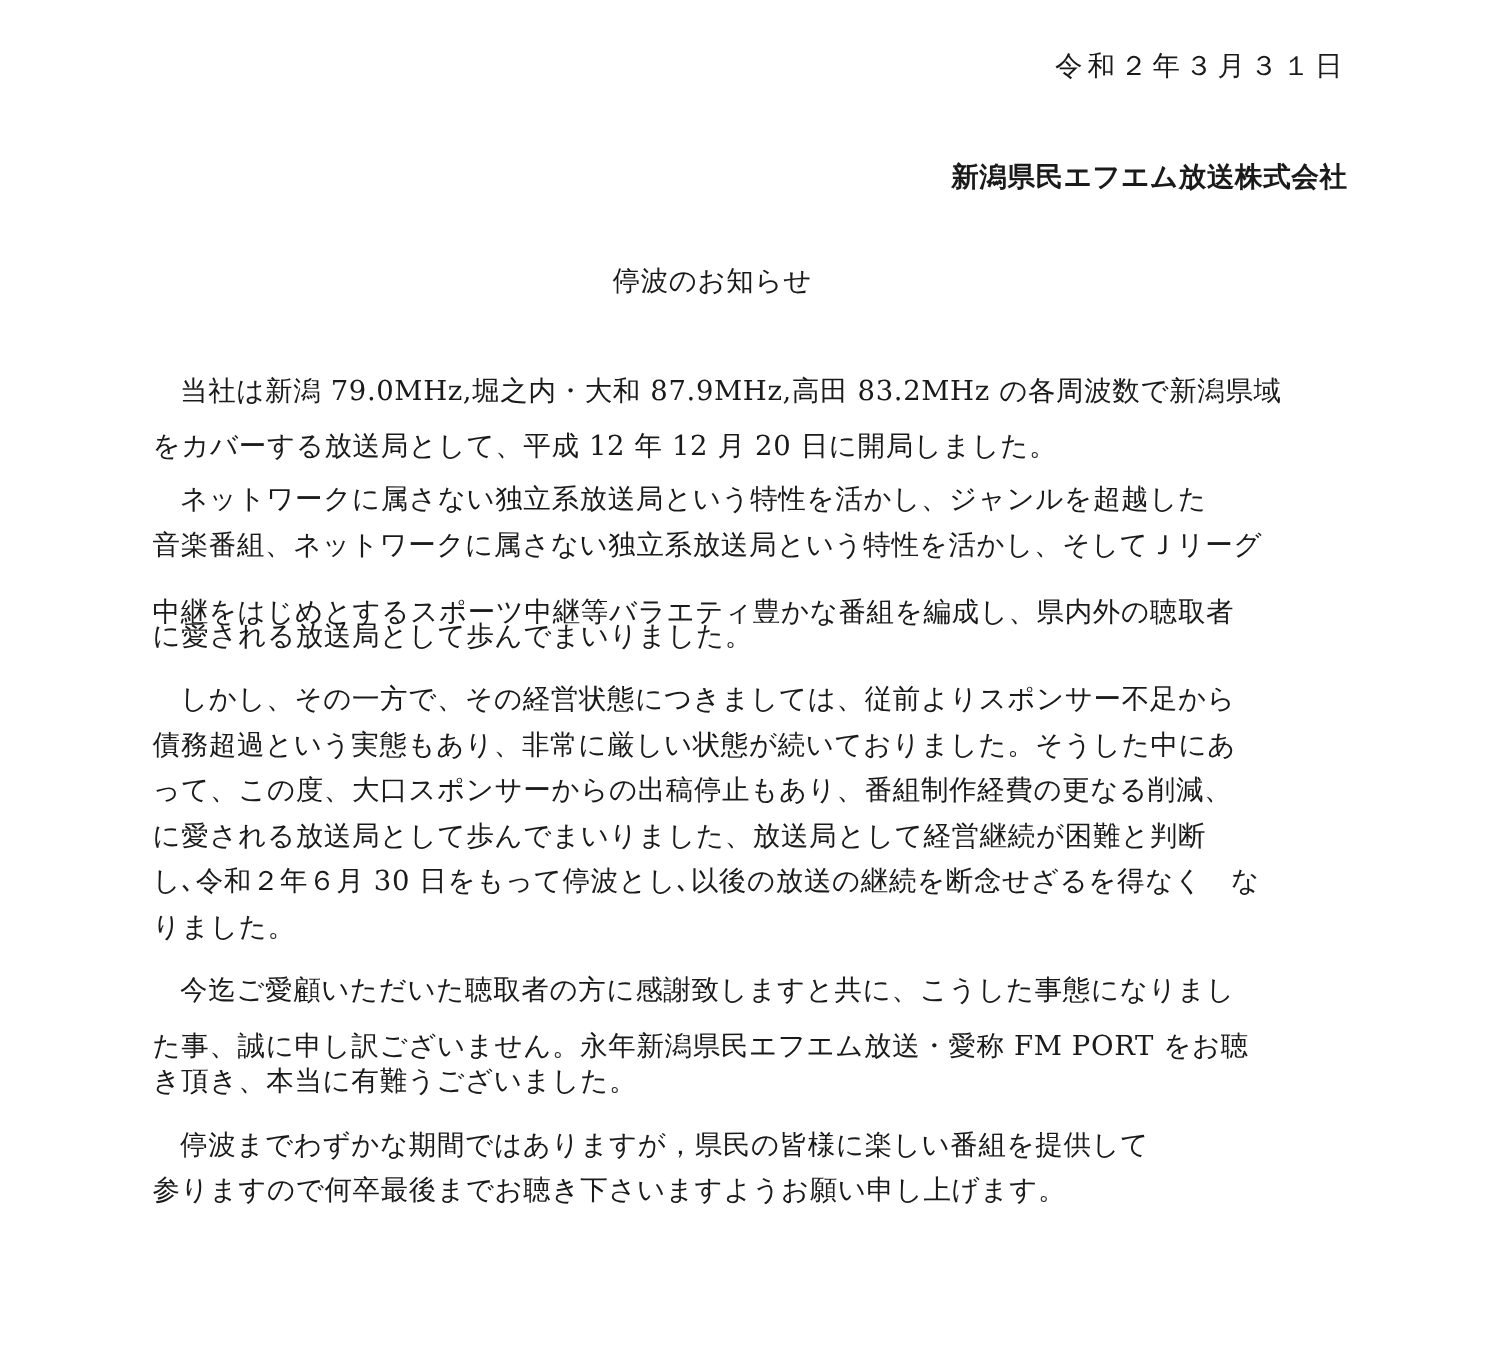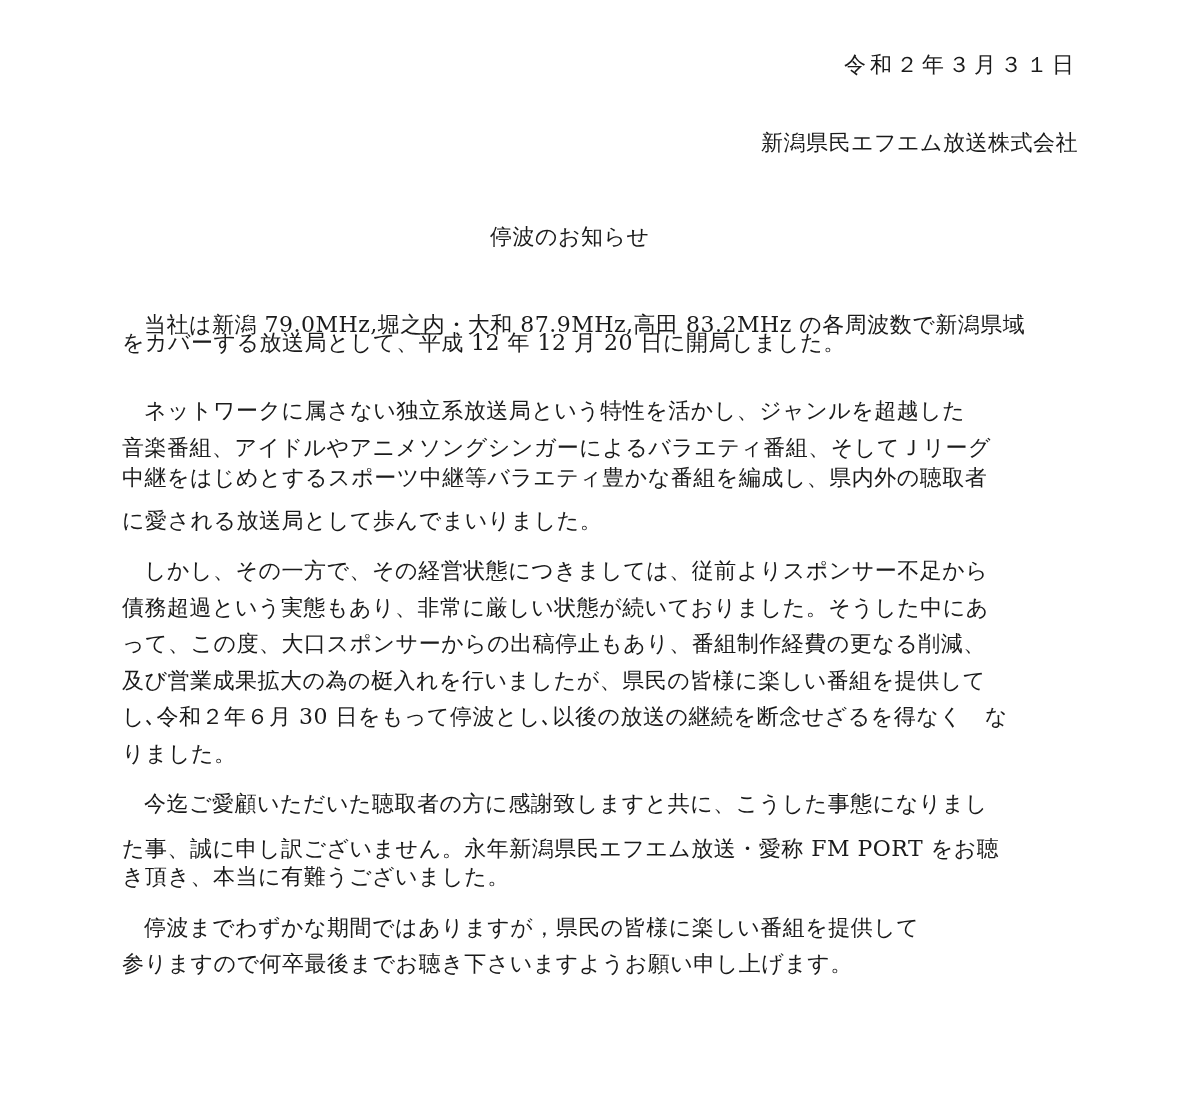--- a/index.html
+++ b/index.html
@@ -14,30 +14,30 @@
     overflow: hidden;
     font-family: "DejaVu Serif", "Liberation Serif", serif;
     color: #1a1a1a;
   }
   .abs {
     position: absolute;
     white-space: nowrap;
     font-size: 22px;
     line-height: 28px;
     letter-spacing: 0.5px;
-    margin-top: 11px;
   }
   .date {
     right: 122px;
     top: 40px;
     letter-spacing: 4px;
   }
   .company {
     right: 122px;
-    top: 118px;
+    top: 128px;
+    font-weight: bold;
   }
   .title {
     left: 490px;
     top: 212px;
     text-align: center;
   }
   .line {
     left: 122px;
     width: 958px;
   }
@@ -49,35 +49,35 @@
 <body>
 
 <div>
 
   <div class="abs date">令和２年３月３１日</div>
   <div class="abs company">新潟県民エフエム放送株式会社</div>
   <div class="abs title">停波のお知らせ</div>
 
   <div>
     <div class="abs line indent" style="top:300px">当社は新潟 79.0MHz,堀之内・大和 87.9MHz,高田 83.2MHz の各周波数で新潟県域</div>
-    <div class="abs line" style="top:318px">をカバーする放送局として、平成 12 年 12 月 20 日に開局しました。</div>
+    <div class="abs line" style="top:344px">をカバーする放送局として、平成 12 年 12 月 20 日に開局しました。</div>
   </div>
 
   <div>
     <div class="abs line indent" style="top:386px">ネットワークに属さない独立系放送局という特性を活かし、ジャンルを超越した</div>
-    <div class="abs line" style="top:423px">音楽番組、アイドルやアニメソングシンガーによるバラエティ番組、そしてＪリーグ</div>
-    <div class="abs line" style="top:453px">中継をはじめとするスポーツ中継等バラエティ豊かな番組を編成し、県内外の聴取者</div>
+    <div class="abs line" style="top:423px">音楽番組、ネットワークに属さない独立系放送局という特性を活かし、そしてＪリーグ</div>
+    <div class="abs line" style="top:477px">中継をはじめとするスポーツ中継等バラエティ豊かな番組を編成し、県内外の聴取者</div>
     <div class="abs line" style="top:496px">に愛される放送局として歩んでまいりました。</div>
   </div>
 
   <div>
     <div class="abs line indent" style="top:546px">しかし、その一方で、その経営状態につきましては、従前よりスポンサー不足から</div>
     <div class="abs line" style="top:583px">債務超過という実態もあり、非常に厳しい状態が続いておりました。そうした中にあ</div>
     <div class="abs line" style="top:619px">って、この度、大口スポンサーからの出稿停止もあり、番組制作経費の更なる削減、</div>
-    <div class="abs line" style="top:656px">及び営業成果拡大の為の梃入れを行いましたが、県民の皆様に楽しい番組を提供して</div>
+    <div class="abs line" style="top:656px">に愛される放送局として歩んでまいりました、放送局として経営継続が困難と判断</div>
     <div class="abs line" style="top:692px">し､令和２年６月 30 日をもって停波とし､以後の放送の継続を断念せざるを得なく　な</div>
     <div class="abs line" style="top:729px">りました。</div>
   </div>
 
   <div>
     <div class="abs line indent" style="top:779px">今迄ご愛顧いただいた聴取者の方に感謝致しますと共に、こうした事態になりまし</div>
     <div class="abs line" style="top:824px">た事、誠に申し訳ございません。永年新潟県民エフエム放送・愛称 FM PORT をお聴</div>
     <div class="abs line" style="top:852px">き頂き、本当に有難うございました。</div>
   </div>
 

